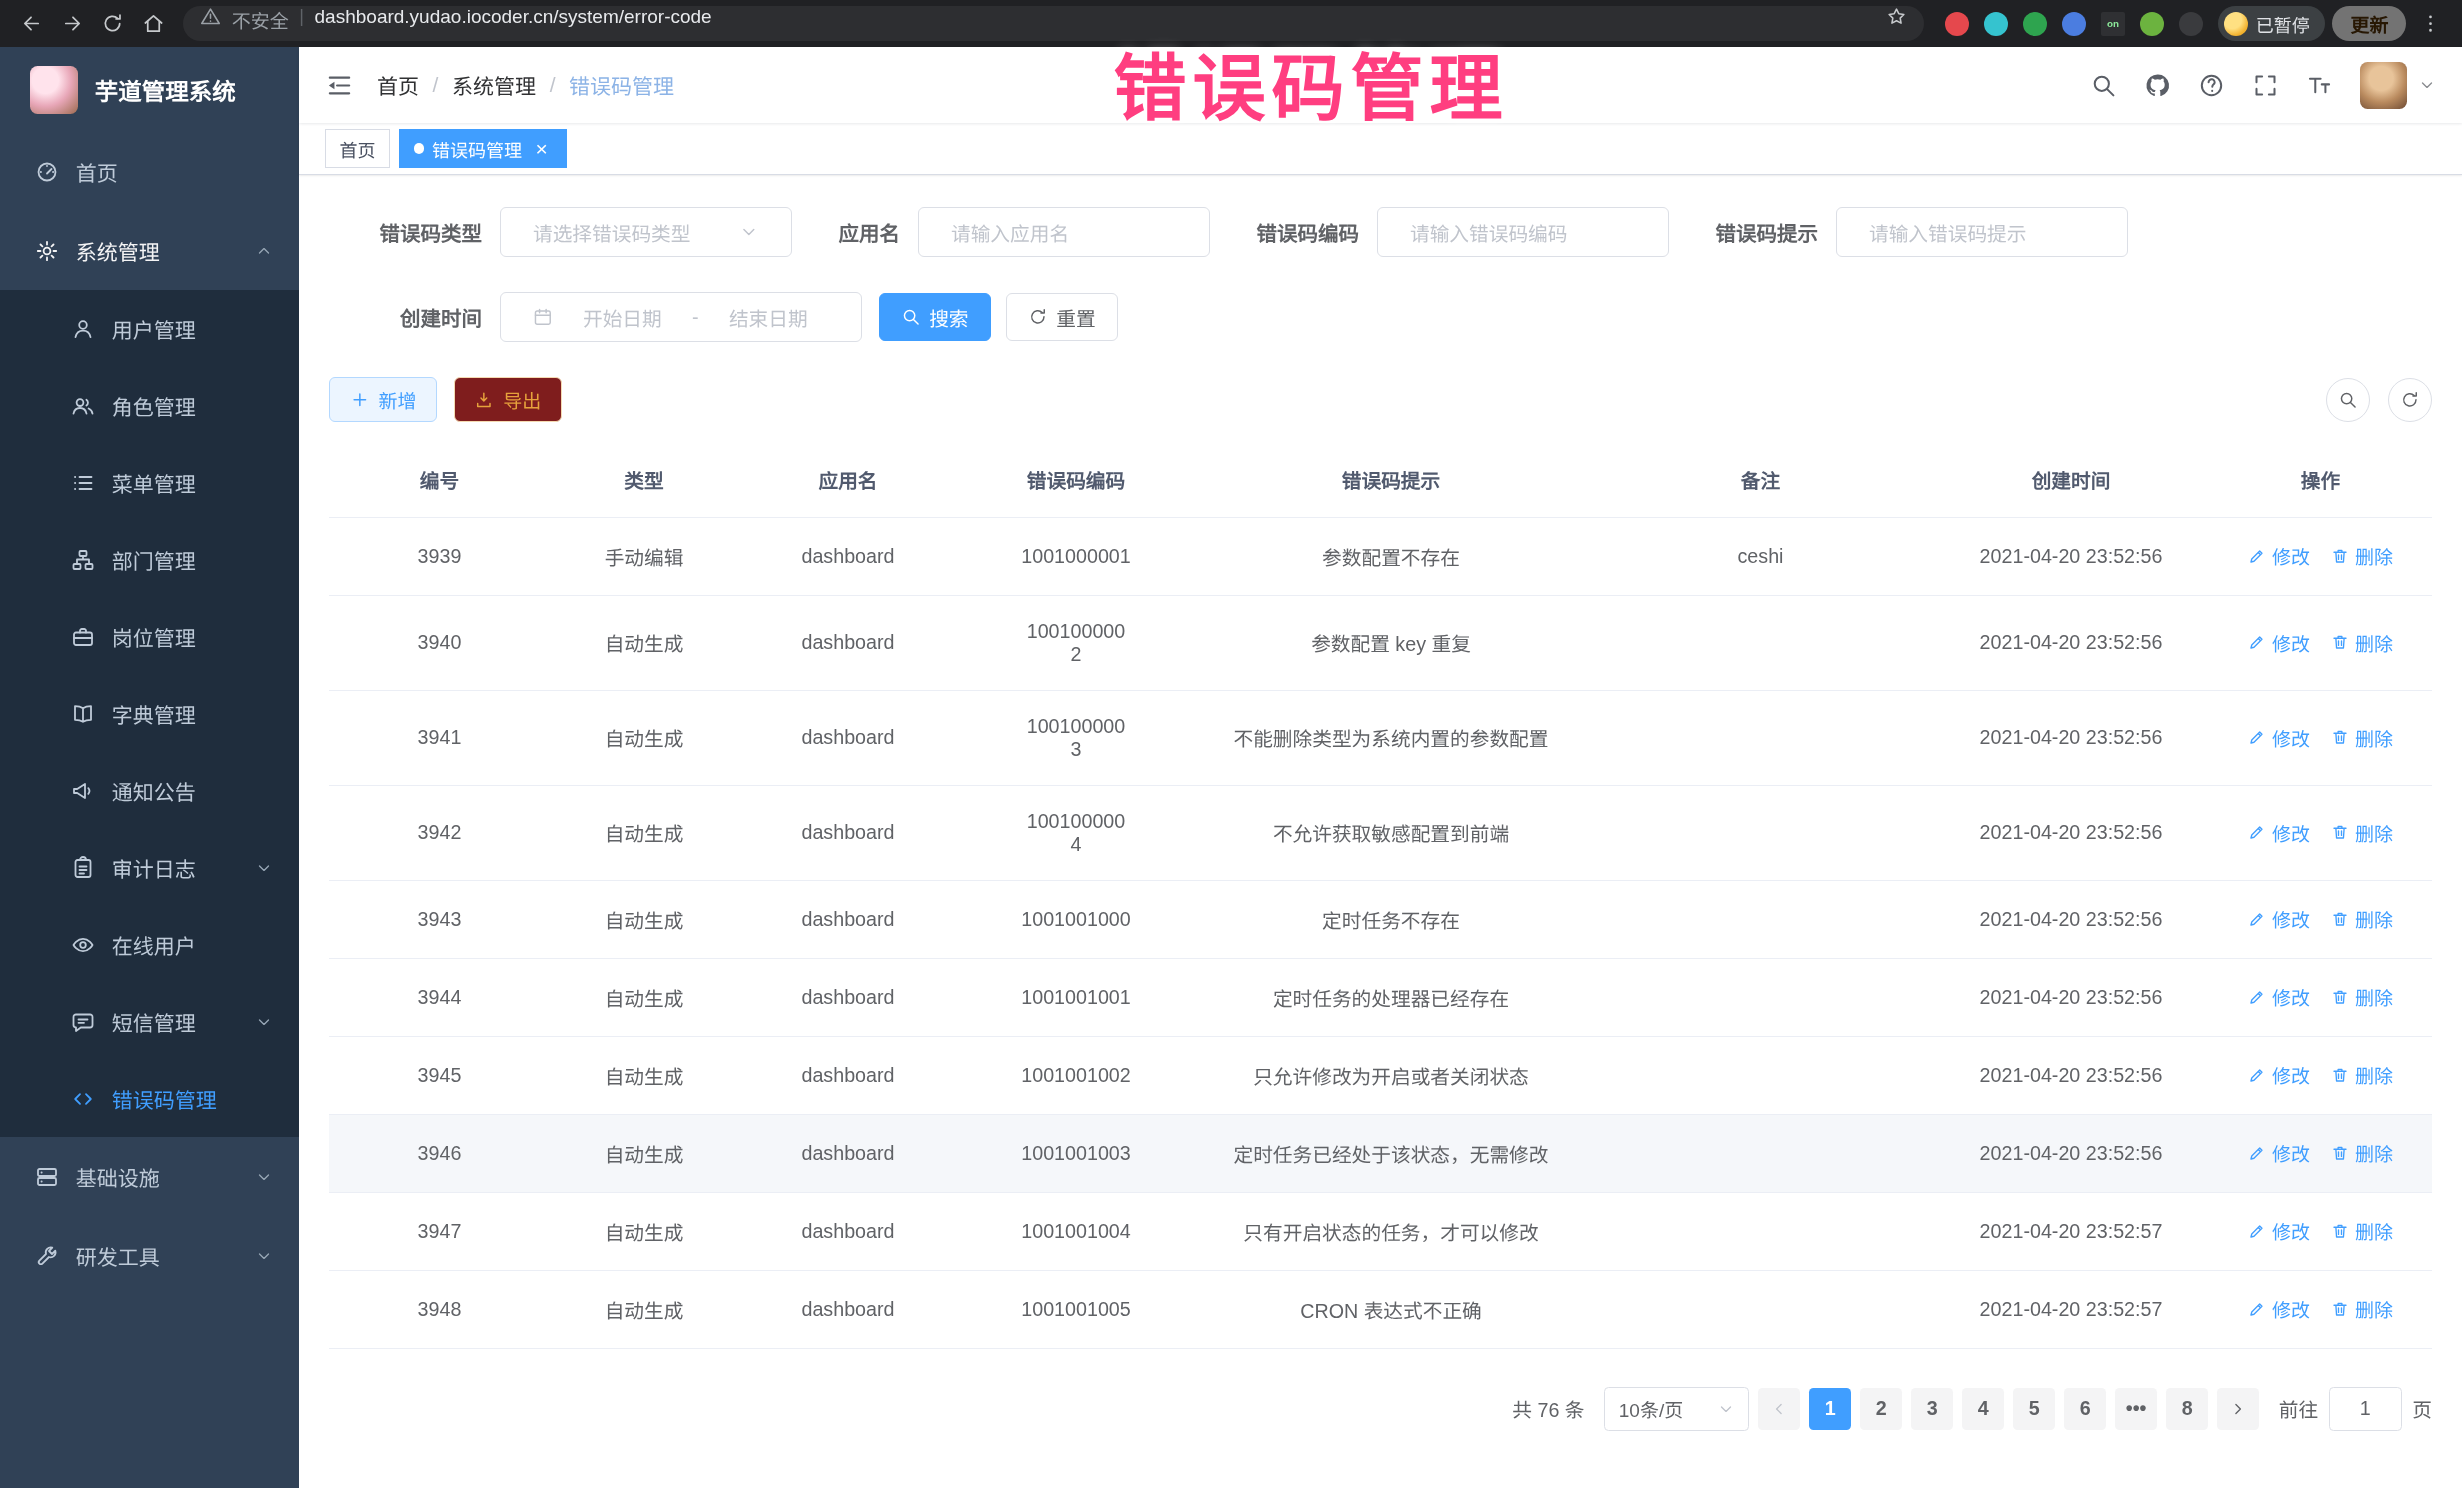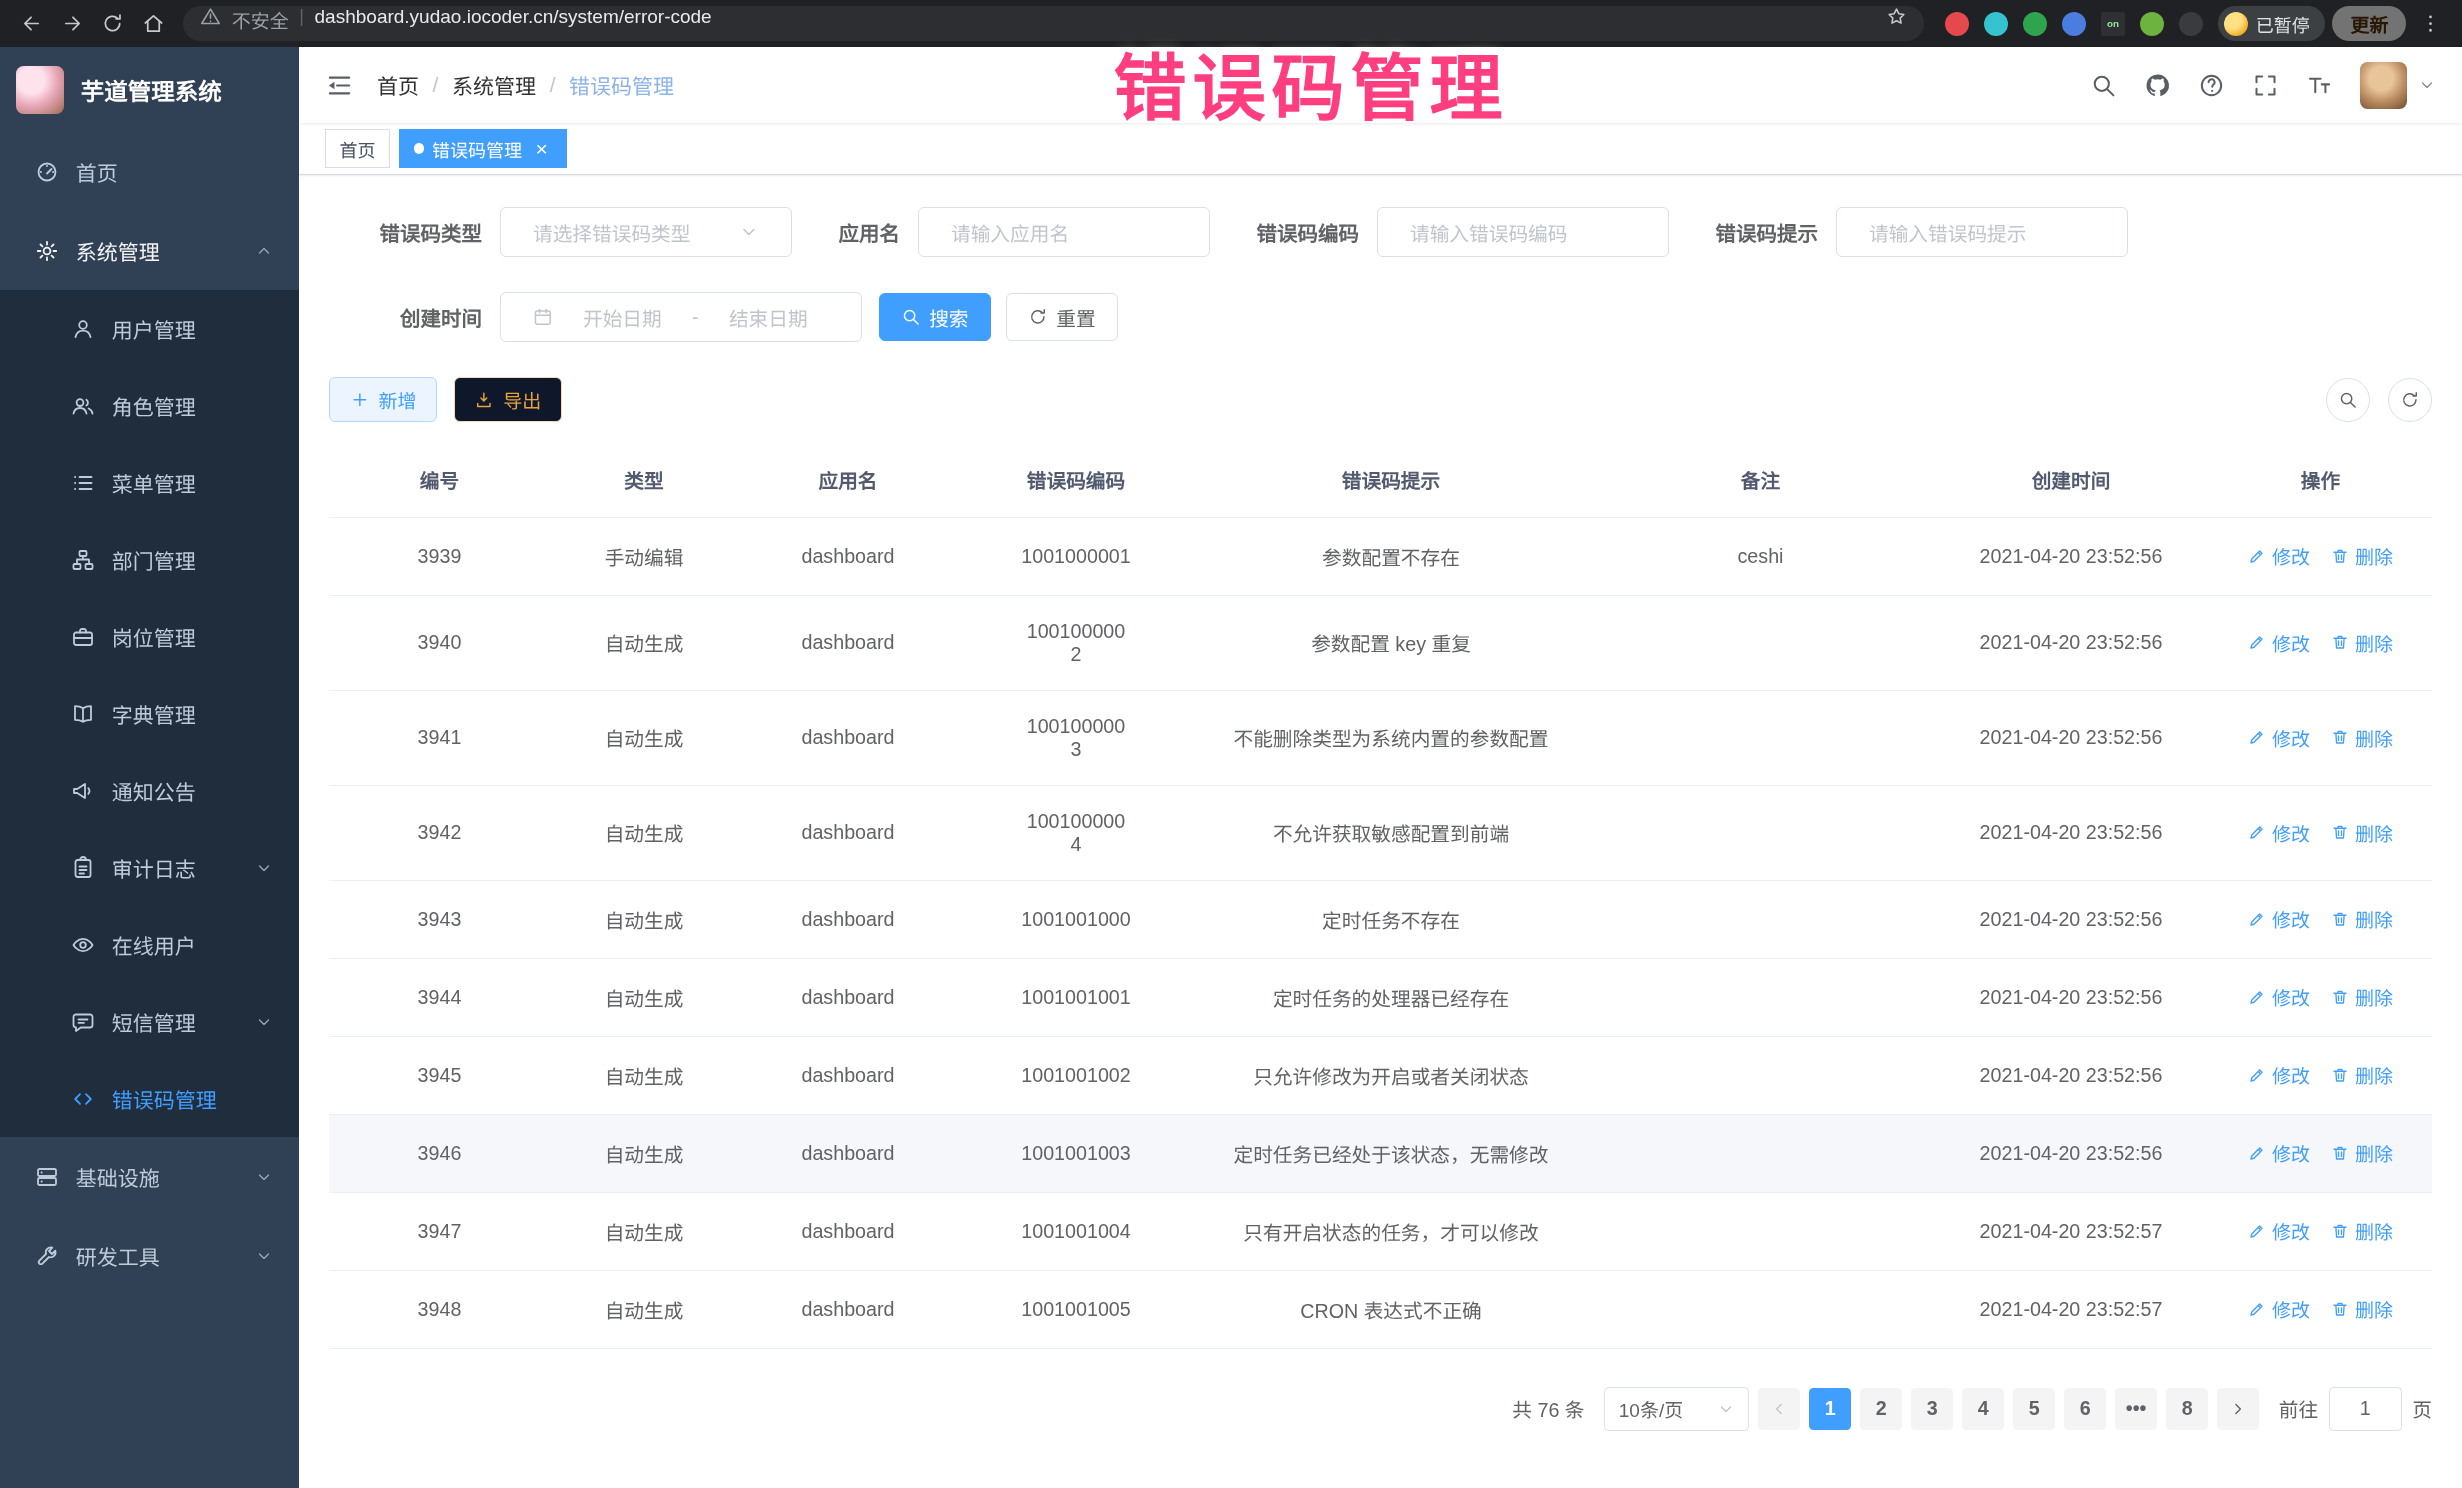--- a/index.html
+++ b/index.html
@@ -20,21 +20,21 @@
 .ext{display:flex;align-items:center;gap:15px;margin:0 7.6px}
 .ext-dot{width:24px;height:24px;border-radius:50%;display:flex;align-items:center;justify-content:center;font-size:9.8px;color:#8ce99a;font-weight:700;flex-shrink:0}
 .ext-dot.sq{border-radius:2px}
 .chip-paused{height:35px;border-radius:17.4px;background:#3c4043;color:#dfe1e5;display:flex;align-items:center;gap:7.6px;padding:0 15px 0 6px;font-size:18px;white-space:nowrap}
 .chip-emoji{width:24px;height:24px;border-radius:50%;background:radial-gradient(circle at 35% 32%,#ffe082 0 40%,#f3b330 70%,#d89a1c)}
 .chip-update{height:35px;border-radius:17.4px;background:#737373;color:#271703;display:flex;align-items:center;padding:0 18px;font-size:19px;font-weight:700;white-space:nowrap}
 .dots{color:#c6c9cc;display:flex}
 
 .app{flex:1;display:flex;min-height:0}
 .sidebar{width:299px;background:var(--sidebar-bg);flex-shrink:0;color:#bfcbd9;overflow:hidden}
-.logo{height:85px;display:flex;align-items:center;gap:16.7px;padding-left:16px}
+.logo{height:85px;display:flex;align-items:center;gap:16.7px;padding-left:30px}
 .logo-img{width:48px;height:48px;border-radius:7.6px;background:radial-gradient(circle at 32% 30%,#ffe3ec 0 28%,#e8a7b8 55%,#9c6a4e)}
 .logo-title{color:#fff;font-size:23.5px;font-weight:700}
 .menu-item{height:79px;display:flex;align-items:center;gap:16.7px;padding:0 26px 0 35px;font-size:21px;cursor:pointer;white-space:nowrap}
 .menu-item .mi-ic{width:24px;height:24px}
 .menu-item .chev{width:18px;height:18px;margin-left:auto;color:#97a6b5}
 .menu-item.open{color:#f4f4f5}
 .submenu{background:var(--submenu-bg)}
 .submenu .menu-item{height:77px;padding-left:71px}
 .menu-item.active{color:var(--primary)}
 
@@ -69,21 +69,21 @@
 .sel .chev{color:#c0c4cc;display:flex}.sel .chev svg{width:19.7px;height:19.7px}
 .inp{width:292px}
 .daterange{width:362px;gap:9px;cursor:pointer}
 .cal{color:#c0c4cc;display:flex}.cal svg{width:19.7px;height:19.7px}
 .daterange .ph{flex:1;text-align:center}
 .range-sep{color:#c0c4cc}
 .btn{height:48px;border-radius:6px;border:0.8px solid #dcdfe6;background:#fff;color:#606266;font-size:19.7px;display:inline-flex;align-items:center;gap:9px;padding:0 21px;cursor:pointer;font-family:inherit;white-space:nowrap}
 .btn svg{width:19.7px;height:19.7px}
 .btn-primary{background:var(--primary);border-color:var(--primary);color:#fff}
 .plain-primary{background:#ecf5ff;border-color:#b3d8ff;color:var(--primary)}
-.plain-warning{background:#0f172a;border-color:#f5dab1;color:var(--warning)}
+.plain-warning{background:#7f1d1d;border-color:#f5dab1;color:var(--warning)}
 .ml20{margin-left:15px}
 
 .toolbar{display:flex;align-items:center;margin-bottom:19.7px}
 .toolbar .btn{height:45px;font-size:19px;padding:0 19.7px;margin-right:16.7px}
 .tool-right{margin-left:auto;display:flex;gap:18px}
 .round-btn{width:44px;height:44px;border-radius:50%;border:0.8px solid #dcdfe6;display:flex;align-items:center;justify-content:center;color:#606266;cursor:pointer;background:#fff}
 .round-btn svg{width:19.7px;height:19.7px}
 
 table{width:100%;border-collapse:collapse;table-layout:fixed}
 th{padding:23px 9px;font-size:19.7px;font-weight:700;color:#515a6e;border-bottom:0.8px solid #ebeef5}

